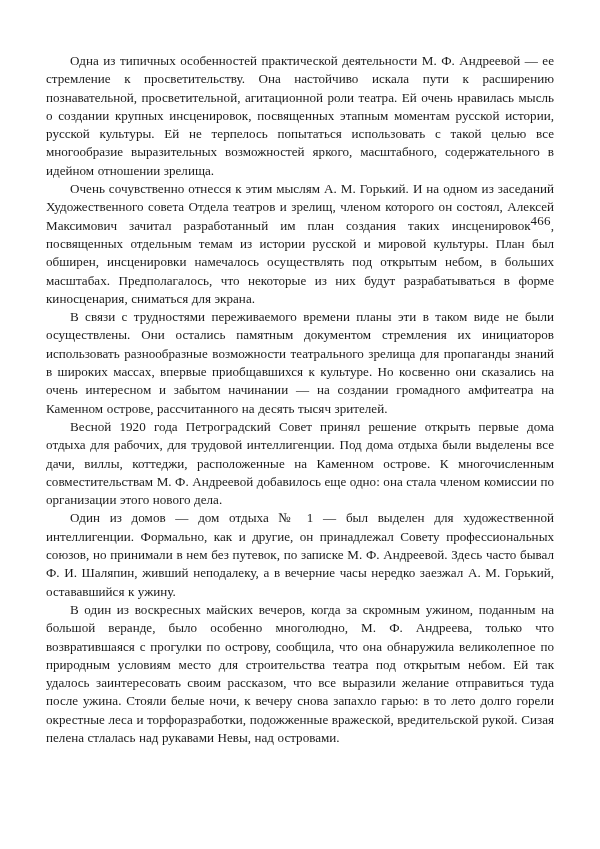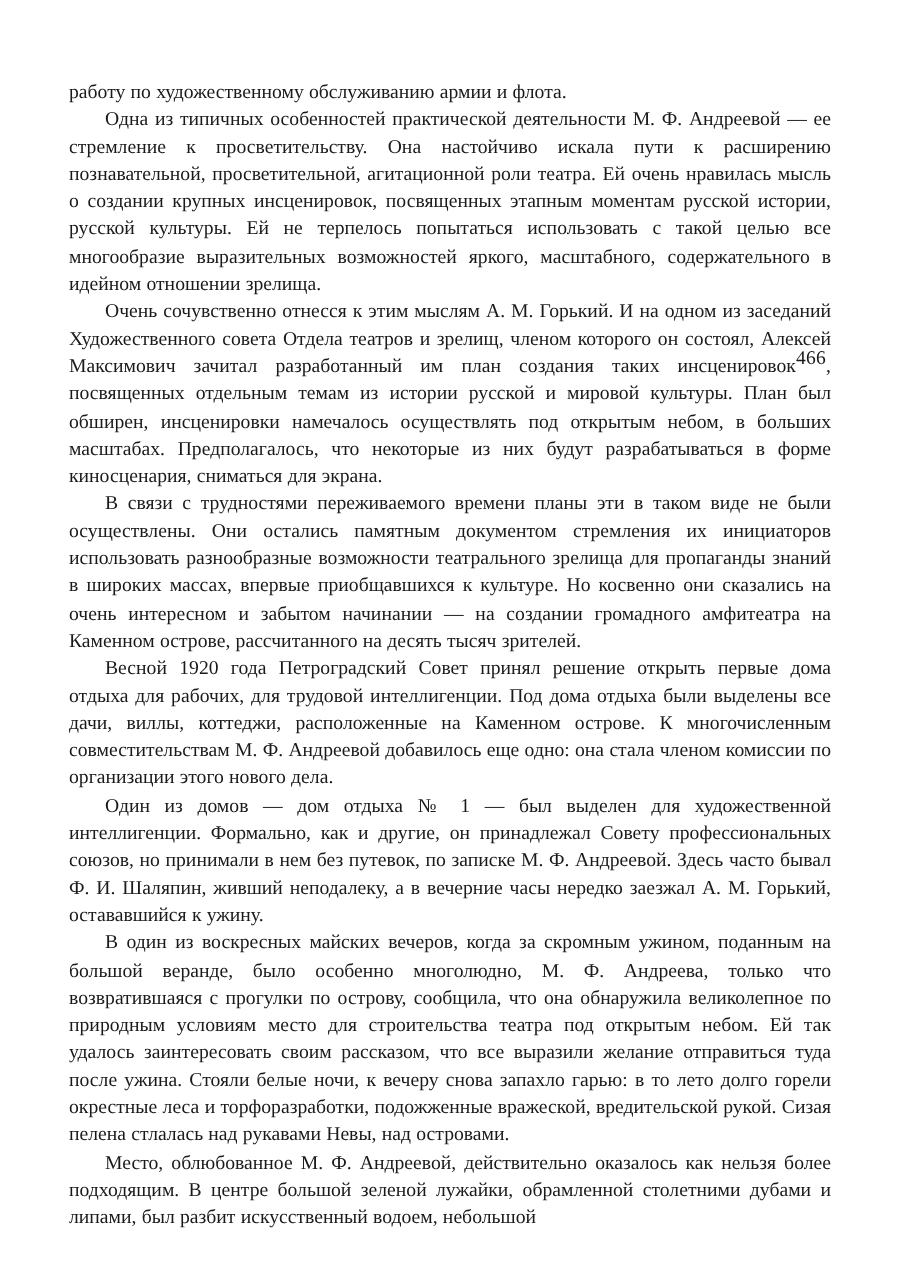--- a/index.html
+++ b/index.html
@@ -54,30 +54,28 @@
     vertical-align: super;
     letter-spacing: 0.2px;
   }
 </style>
 </head>
 <body>
 
 <div class="page">
   <div class="text-column">
 
-    <p class="para no-indent">работу по художественному обслуживанию армии и флота.</p>
 
     <p class="para">Одна из типичных особенностей практической деятельности М. Ф. Андреевой — ее стремление к просветительству. Она настойчиво искала пути к расширению познавательной, просветительной, агитационной роли театра. Ей очень нравилась мысль о создании крупных инсценировок, посвященных этапным моментам русской истории, русской культуры. Ей не терпелось попытаться использовать с такой целью все многообразие выразительных возможностей яркого, масштабного, содержательного в идейном отношении зрелища.</p>
 
     <p class="para"><span>Очень сочувственно отнесся к этим мыслям А. М. Горький. И на одном из заседаний Художественного совета Отдела театров и зрелищ, членом которого он состоял, Алексей Максимович зачитал разработанный им план создания таких инсценировок</span><sup class="footnote-ref">466</sup><span>, посвященных отдельным темам из истории русской и мировой культуры. План был обширен, инсценировки намечалось осуществлять под открытым небом, в больших масштабах. Предполагалось, что некоторые из них будут разрабатываться в форме киносценария, сниматься для экрана.</span></p>
 
     <p class="para">В связи с трудностями переживаемого времени планы эти в таком виде не были осуществлены. Они остались памятным документом стремления их инициаторов использовать разнообразные возможности театрального зрелища для пропаганды знаний в широких массах, впервые приобщавшихся к культуре. Но косвенно они сказались на очень интересном и забытом начинании — на создании громадного амфитеатра на Каменном острове, рассчитанного на десять тысяч зрителей.</p>
 
     <p class="para">Весной 1920 года Петроградский Совет принял решение открыть первые дома отдыха для рабочих, для трудовой интеллигенции. Под дома отдыха были выделены все дачи, виллы, коттеджи, расположенные на Каменном острове. К многочисленным совместительствам М. Ф. Андреевой добавилось еще одно: она стала членом комиссии по организации этого нового дела.</p>
 
     <p class="para">Один из домов — дом отдыха № 1 — был выделен для художественной интеллигенции. Формально, как и другие, он принадлежал Совету профессиональных союзов, но принимали в нем без путевок, по записке М. Ф. Андреевой. Здесь часто бывал Ф. И. Шаляпин, живший неподалеку, а в вечерние часы нередко заезжал А. М. Горький, остававшийся к ужину.</p>
 
     <p class="para">В один из воскресных майских вечеров, когда за скромным ужином, поданным на большой веранде, было особенно многолюдно, М. Ф. Андреева, только что возвратившаяся с прогулки по острову, сообщила, что она обнаружила великолепное по природным условиям место для строительства театра под открытым небом. Ей так удалось заинтересовать своим рассказом, что все выразили желание отправиться туда после ужина. Стояли белые ночи, к вечеру снова запахло гарью: в то лето долго горели окрестные леса и торфоразработки, подожженные вражеской, вредительской рукой. Сизая пелена стлалась над рукавами Невы, над островами.</p>
 
-    <p class="para">Место, облюбованное М. Ф. Андреевой, действительно оказалось как нельзя более подходящим. В центре большой зеленой лужайки, обрамленной столетними дубами и липами, был разбит искусственный водоем, небольшой</p>
 
   </div>
 </div>
 
 </body></html>

